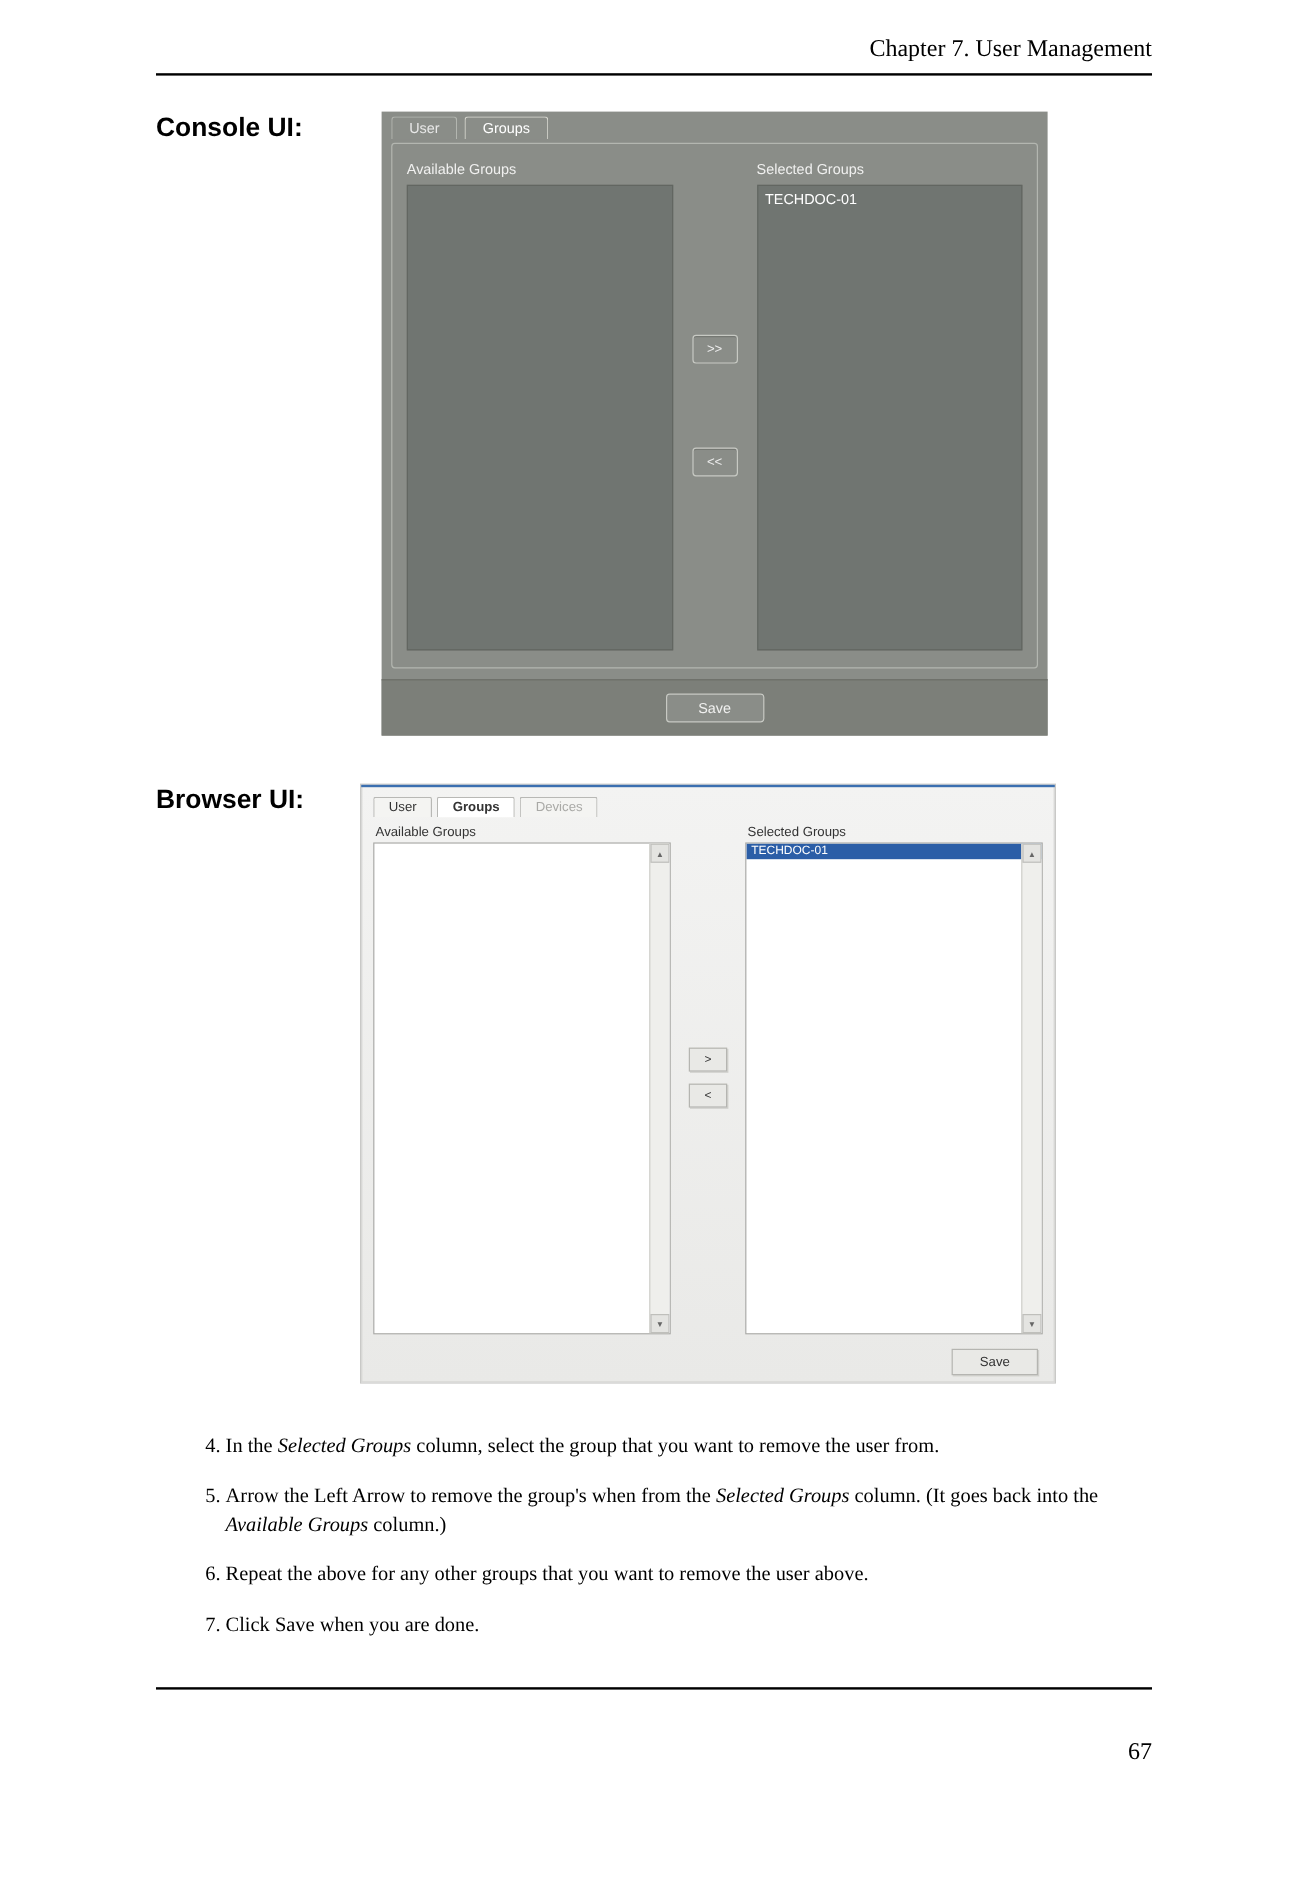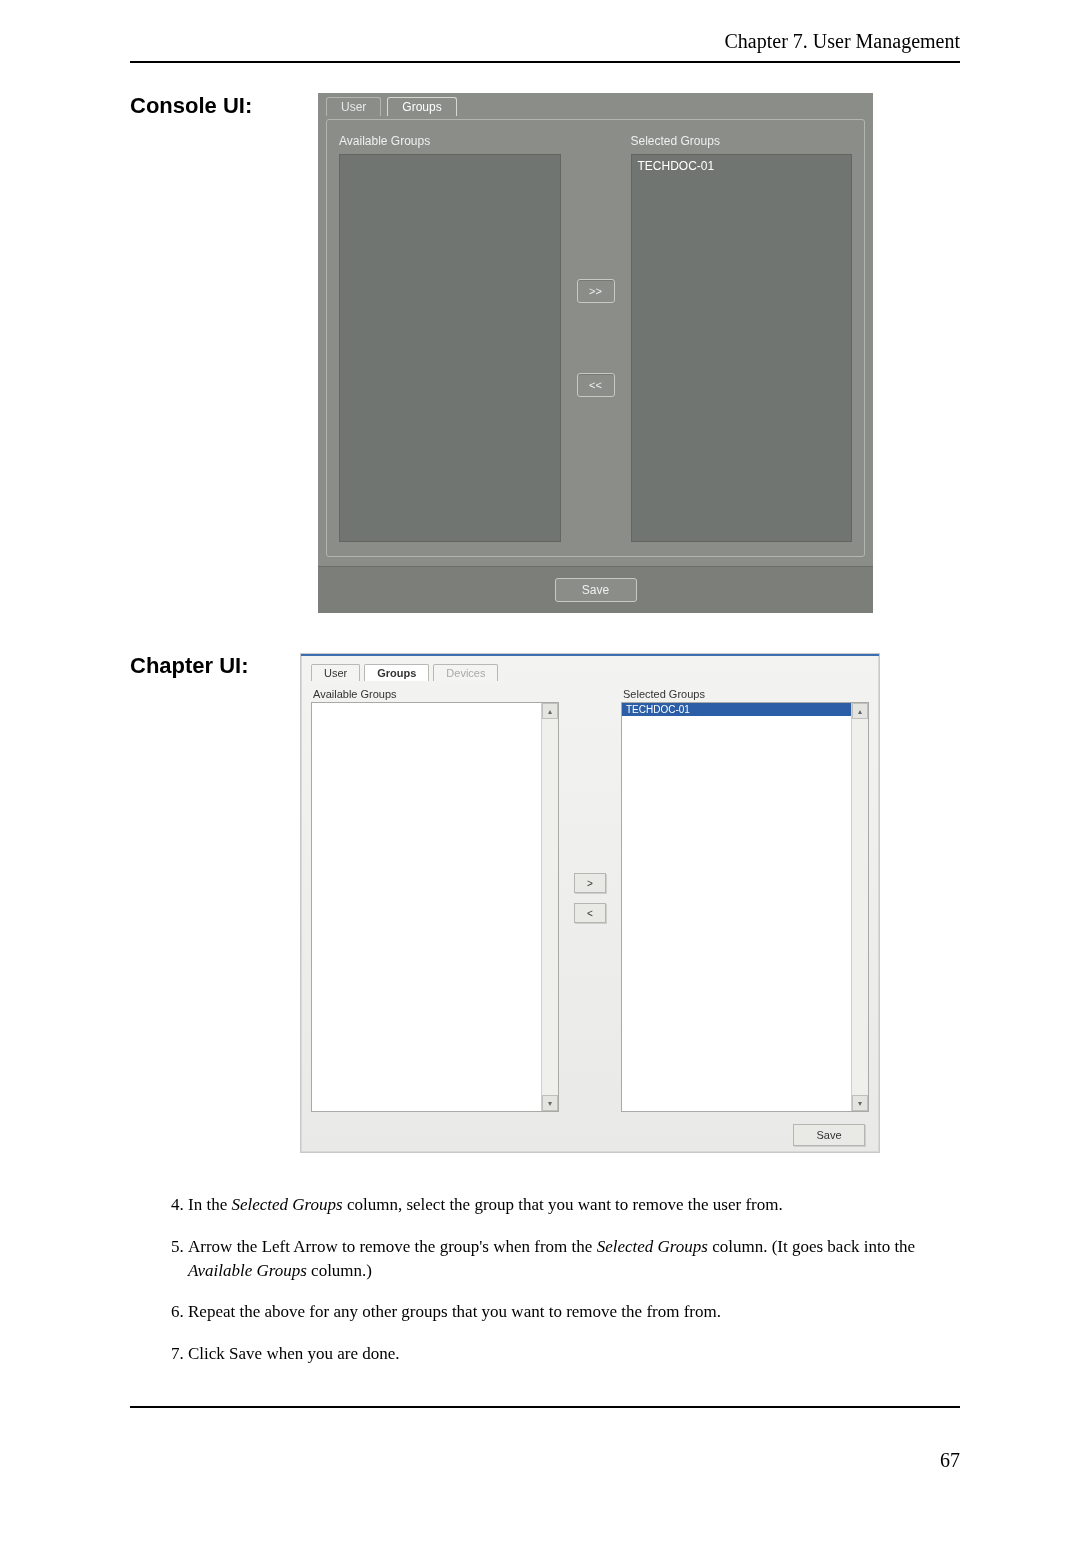--- a/index.html
+++ b/index.html
@@ -317,21 +317,21 @@
           </div>
         </div>
         <div class="console-bottom">
           <div class="console-save">Save</div>
         </div>
       </div>
     </div>
   </div>
 
   <div class="row">
-    <div class="section-label">Chapter UI:</div>
+    <div class="section-label">Browser UI:</div>
     <div class="figure">
       <div class="browser-panel">
         <div class="browser-topline"></div>
         <div class="browser-tabs">
           <div class="browser-tab">User</div>
           <div class="browser-tab active">Groups</div>
           <div class="browser-tab dis">Devices</div>
         </div>
         <div class="browser-inner">
           <div class="browser-col">
@@ -369,21 +369,21 @@
     </div>
   </div>
 
   <ol class="steps" start="4">
     <li>
       <span>In the </span><span class="it">Selected Groups</span><span> column, select the group that you want to remove the user from.</span>
     </li>
     <li>
       <span>Arrow the </span><span class="bd">Left Arrow</span><span> to remove the group's when from the </span><span class="it">Selected Groups</span><span> column. (It goes back into the </span><span class="it">Available Groups</span><span> column.)</span>
     </li>
-    <li>Repeat the above for any other groups that you want to remove the from from.</li>
+    <li>Repeat the above for any other groups that you want to remove the user above.</li>
     <li>
       <span>Click </span><span class="bd">Save</span><span> when you are done.</span>
     </li>
   </ol>
 
   <hr class="rule-bottom">
   <div class="page-number">67</div>
 
 </div>
 

